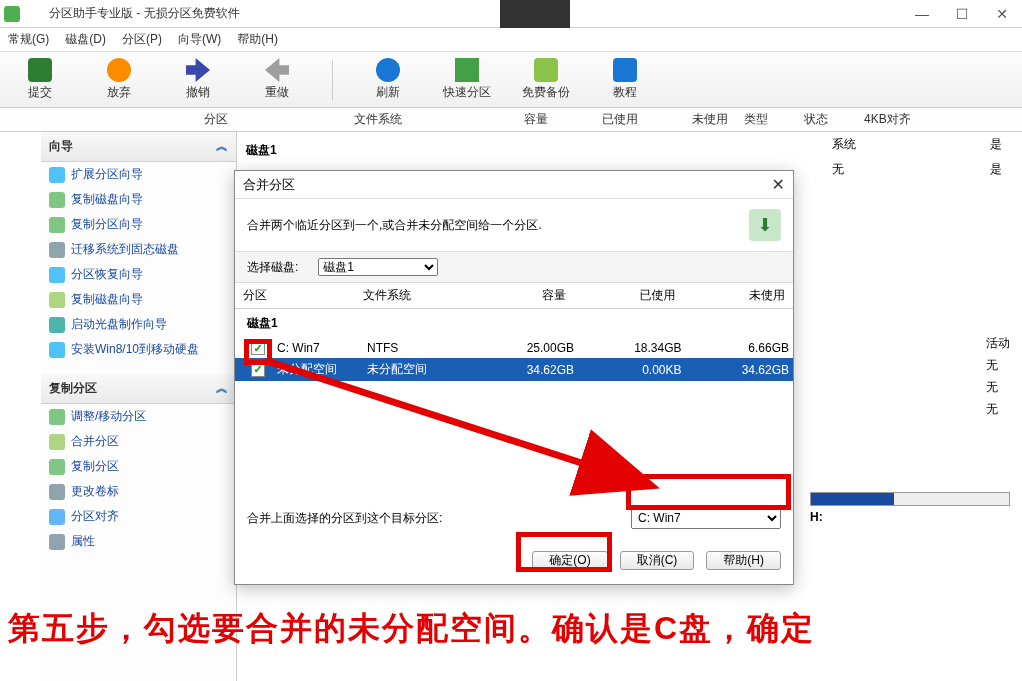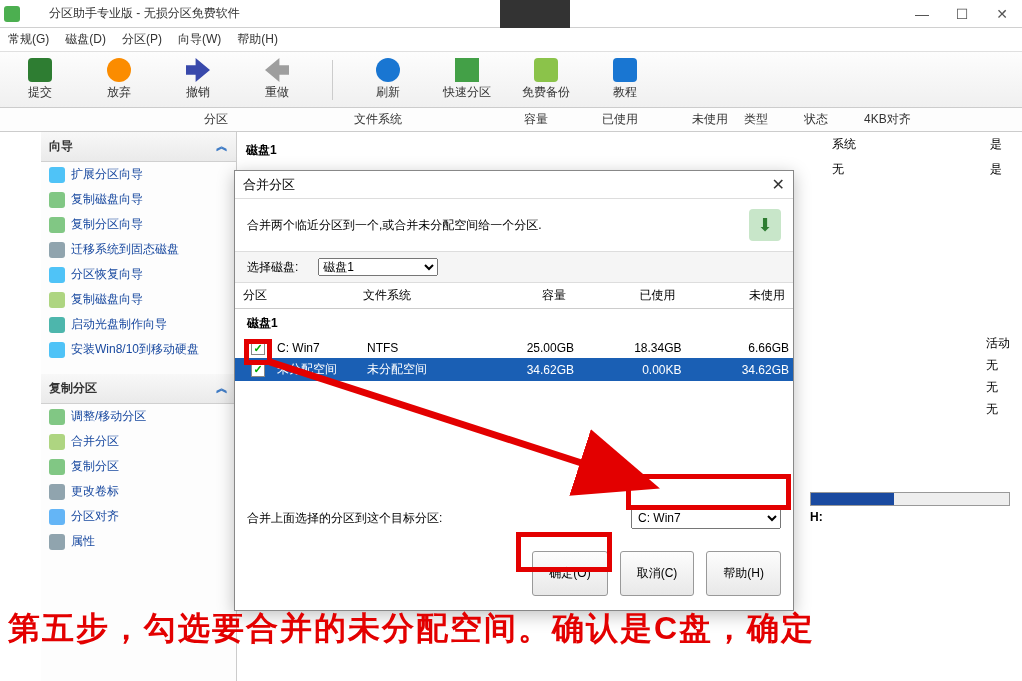--- a/index.html
+++ b/index.html
@@ -56,21 +56,21 @@
 .dialog .disk-label { font-size: 12px; font-weight: bold; padding: 6px 12px; }
 .dialog .grid-row { display: flex; align-items: center; font-size: 12px; padding: 3px 0 3px 16px; }
 .dialog .grid-row .chk { width: 14px; height: 14px; border: 1px solid #888; margin-right: 8px; display: flex; align-items: center; justify-content: center; background: #fff; }
 .dialog .grid-row .chk.checked::after { content: '✓'; color: #0a0; font-size: 11px; font-weight: bold; }
 .dialog .grid-row span { flex: 1; padding: 0 4px; }
 .dialog .grid-row span:nth-child(2) { flex: 0 0 90px; }
 .dialog .grid-row.selected { background: #1a5fb4; color: #fff; }
 .dialog .target-row { padding: 16px 12px 12px; font-size: 12px; display: flex; align-items: center; justify-content: space-between; }
 .dialog .target-row select { width: 150px; font-size: 12px; padding: 2px; }
 .dialog .btn-row { padding: 10px 12px 14px; display: flex; justify-content: flex-end; gap: 12px; }
-.dialog .btn-row button { padding: 13px 16px; font-size: 12px; background: linear-gradient(#fdfdfd,#e8e8e8); border: 1px solid #999; border-radius: 3px; }
+.dialog .btn-row button { padding: 0 16px; font-size: 12px; background: linear-gradient(#fdfdfd,#e8e8e8); border: 1px solid #999; border-radius: 3px; }
 
 
 .anno-box { position: absolute; border: 5px solid #e30000; background: transparent; }
 .arrow-svg { position: absolute; pointer-events: none; }
 .big-text { position: absolute; left: 8px; bottom: 30px; color: #e30000; font-size: 32px; font-weight: bold; letter-spacing: 2px; white-space: nowrap; }
 
 .disk-heading { position: absolute; left: 246px; top: 142px; font-size: 12px; font-weight: bold; }
 
 </style>
 </head>

